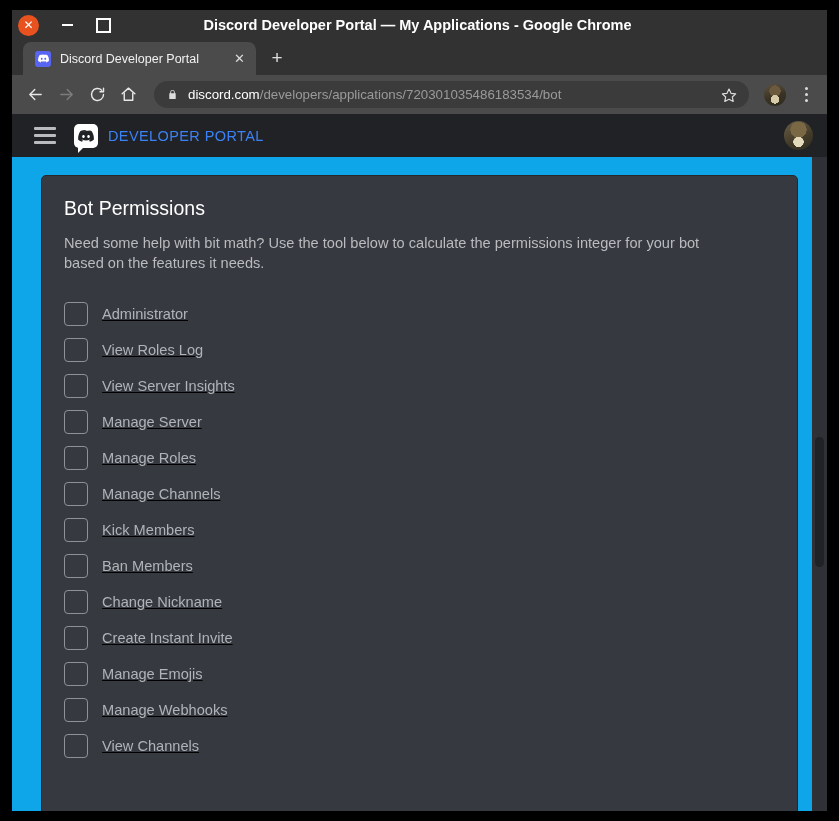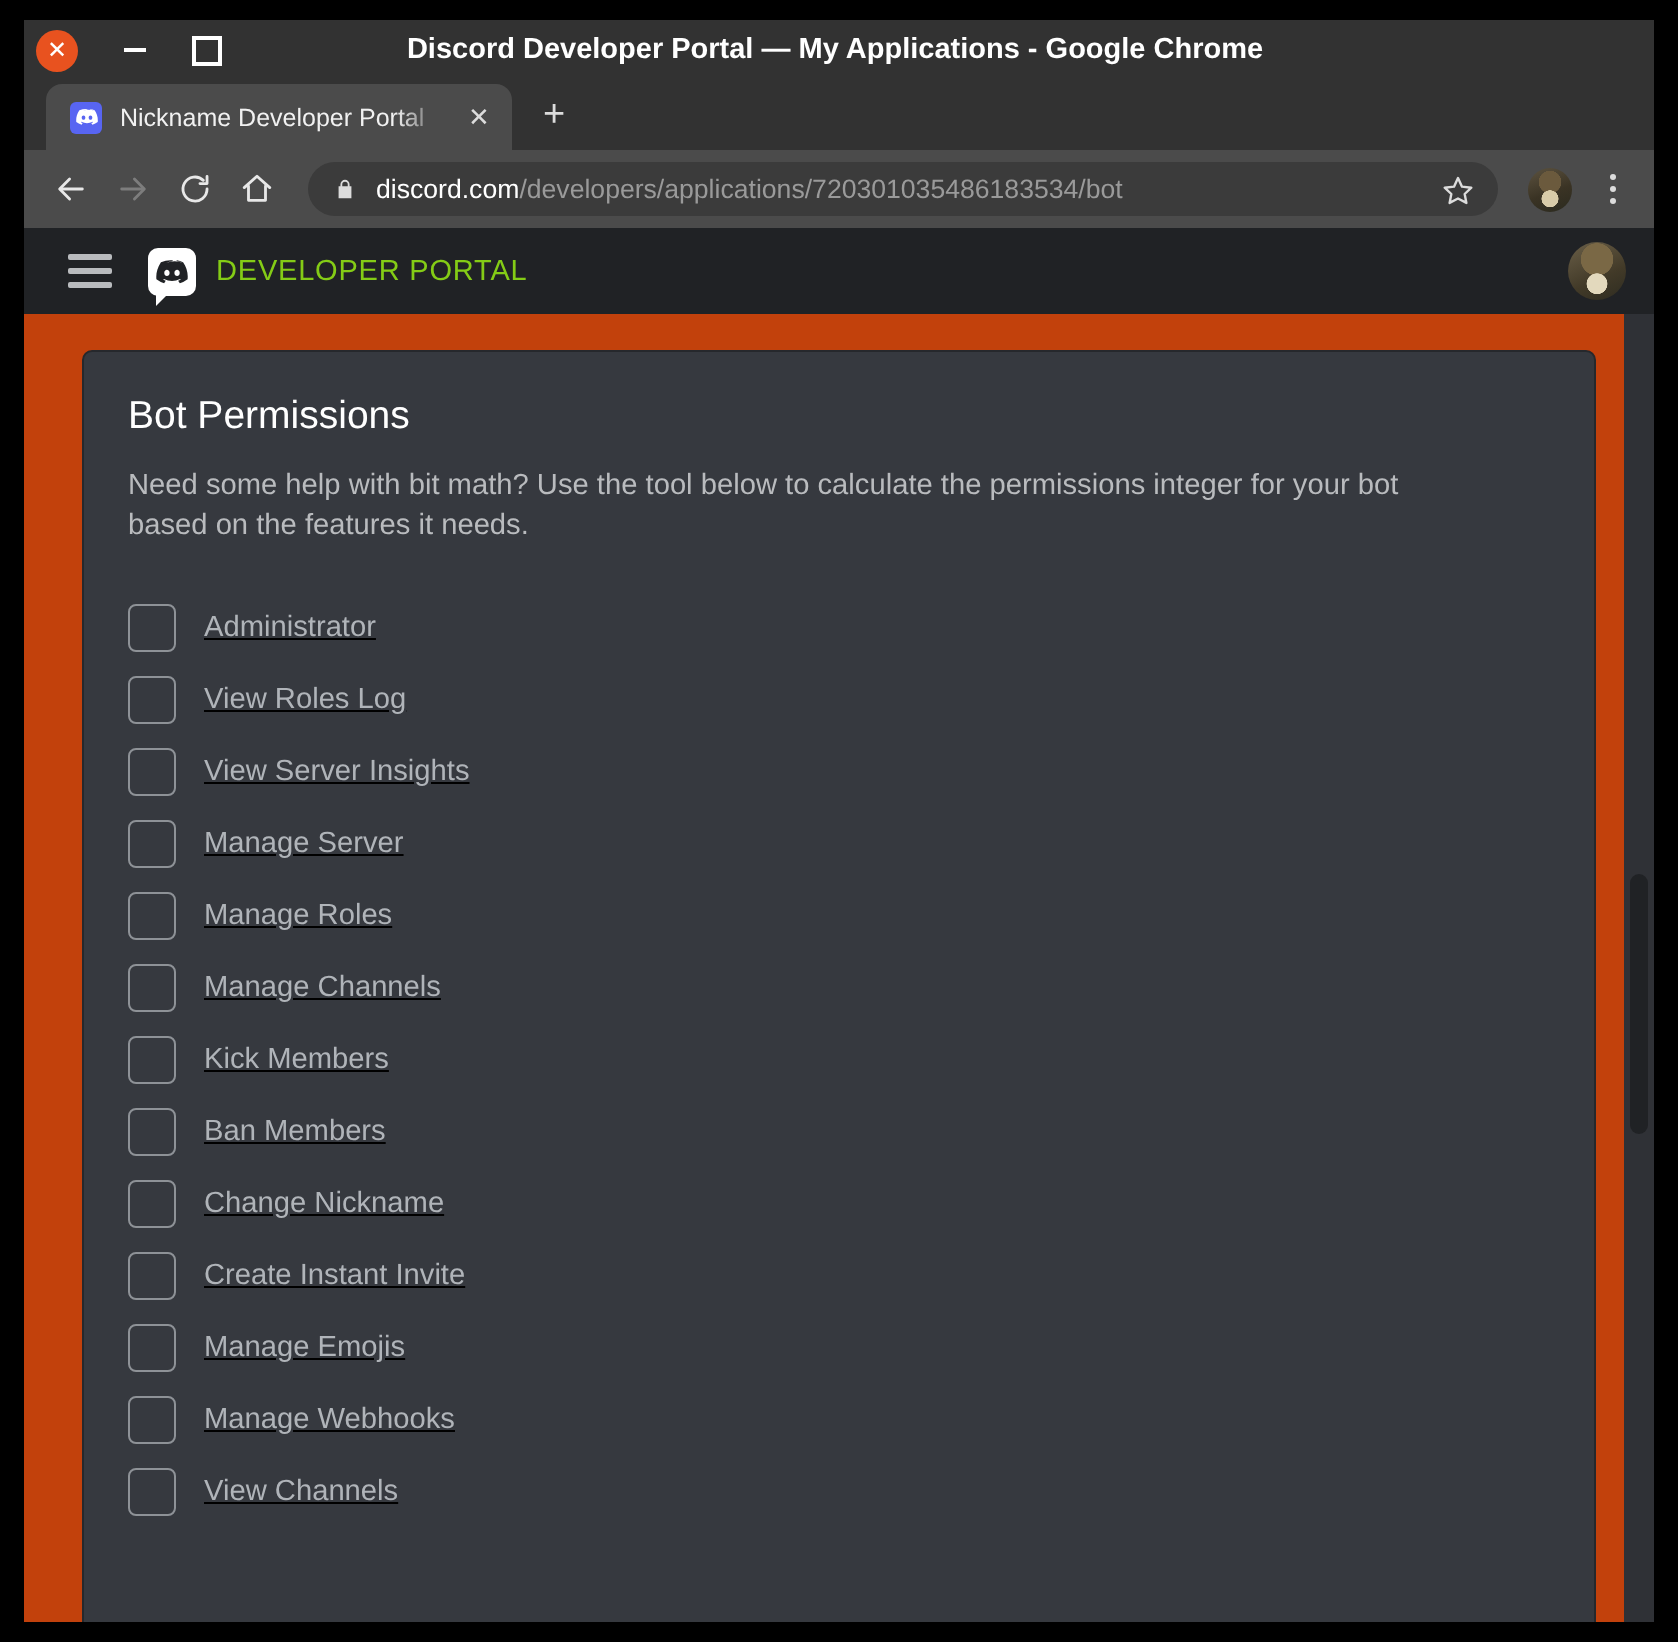--- a/index.html
+++ b/index.html
@@ -264,41 +264,41 @@
     content: "";
     position: absolute;
     left: 4px;
     bottom: -5px;
     width: 0; height: 0;
     border-left: 6px solid #ffffff;
     border-bottom: 6px solid transparent;
   }
   .dp-title {
     margin-left: 10px;
-    color: #84cc16;
+    color: #3b82f6;
     font-size: 14.5px;
     letter-spacing: 0.4px;
   }
   .dp-avatar {
     margin-left: auto;
     width: 29px; height: 29px;
     border-radius: 50%;
     background:
       radial-gradient(circle at 50% 72%, #e3d9bd 0 20%, transparent 21%),
       radial-gradient(circle at 50% 30%, #7a6845 0 32%, transparent 33%),
       linear-gradient(155deg, #6a5f48 0%, #423a28 60%, #2e2c21 100%);
     flex: 0 0 29px;
   }
 
   
   .page-body {
     position: absolute;
     left: 0; right: 0;
     top: 43px; bottom: 0;
-    background: #c2410c;
+    background: #0ea5e9;
     padding: 18px 29px 0 29px;
     overflow: hidden;
   }
 
   .card {
     background: #36393f;
     border: 1px solid #26282c;
     border-radius: 5px;
     padding: 21px 24px 20px 22px;
     min-height: 700px;
@@ -377,21 +377,21 @@
       <div class="title-text">Discord Developer Portal — My Applications - Google Chrome</div>
     </div>
 
     <div class="tabstrip">
       <div class="tab">
         <div class="tab-favicon">
           <svg width="11" height="9" viewBox="0 0 24 18" fill="#ffffff">
             <path d="M20.3 1.6A19 19 0 0015.6.2l-.2.5a17.6 17.6 0 015 1.6 16.6 16.6 0 00-12.8 0 17.6 17.6 0 015-1.6L12.4.2A19 19 0 003.7 1.6C.8 6-.1 10.3.3 14.5a19.2 19.2 0 005.8 3l1.2-1.9a12.4 12.4 0 01-1.9-.9l.5-.4a13.7 13.7 0 0012.2 0l.5.4c-.6.4-1.3.7-2 .9l1.3 1.9a19.1 19.1 0 005.8-3c.5-4.9-.8-9.2-3.4-12.9zM8.2 12c-1.1 0-2-1-2-2.3s.9-2.3 2-2.3 2 1 2 2.3-.9 2.3-2 2.3zm7.6 0c-1.1 0-2-1-2-2.3s.9-2.3 2-2.3 2 1 2 2.3-.9 2.3-2 2.3z"></path>
           </svg>
         </div>
-        <div class="tab-title">Nickname Developer Portal</div>
+        <div class="tab-title">Discord Developer Portal</div>
         <div class="tab-close">✕</div>
       </div>
       <div class="new-tab">+</div>
     </div>
 
     <div class="toolbar">
       <div class="nav-btn">
         <svg width="17" height="17" viewBox="0 0 24 24" fill="none" stroke="#e8e8e8" stroke-width="2" stroke-linecap="round" stroke-linejoin="round">
           <line x1="20" y1="12" x2="5" y2="12"></line>
             <polyline points="11,19 4,12 11,5"></polyline>

